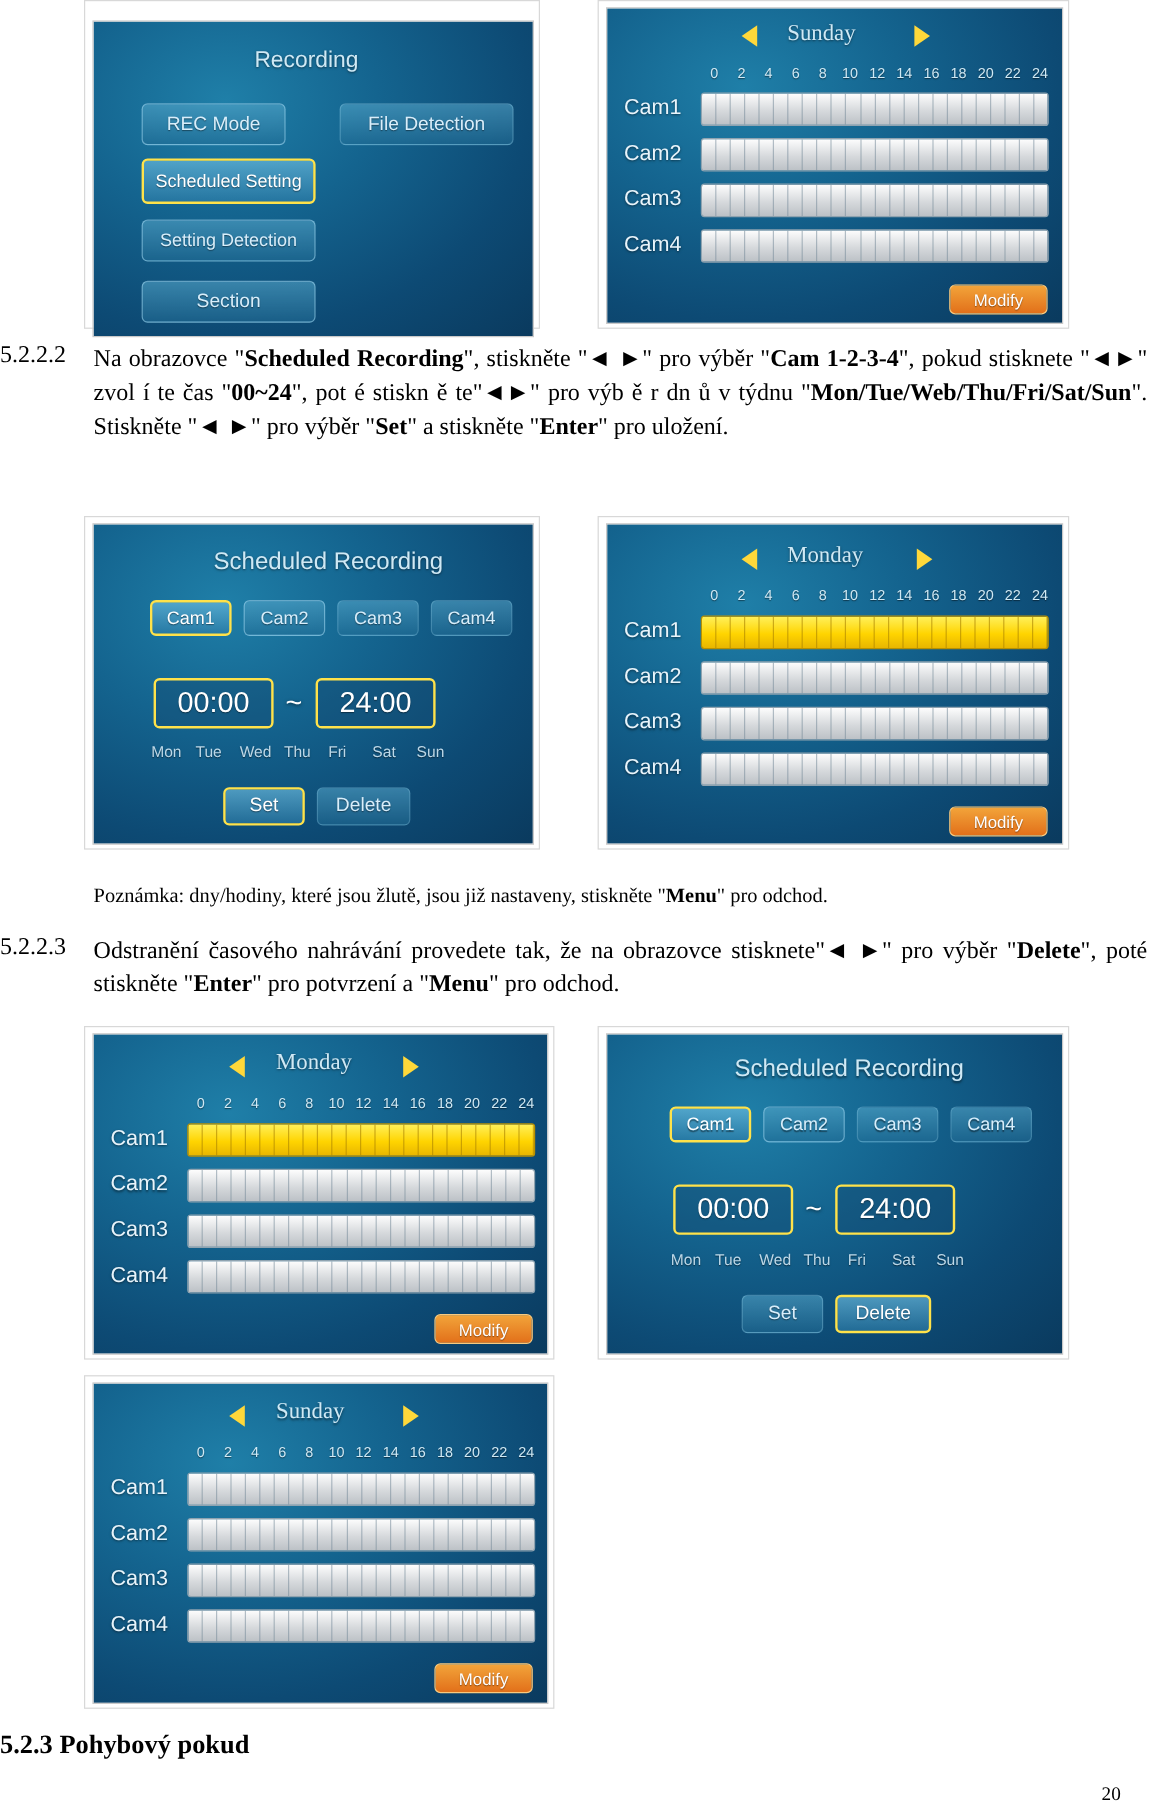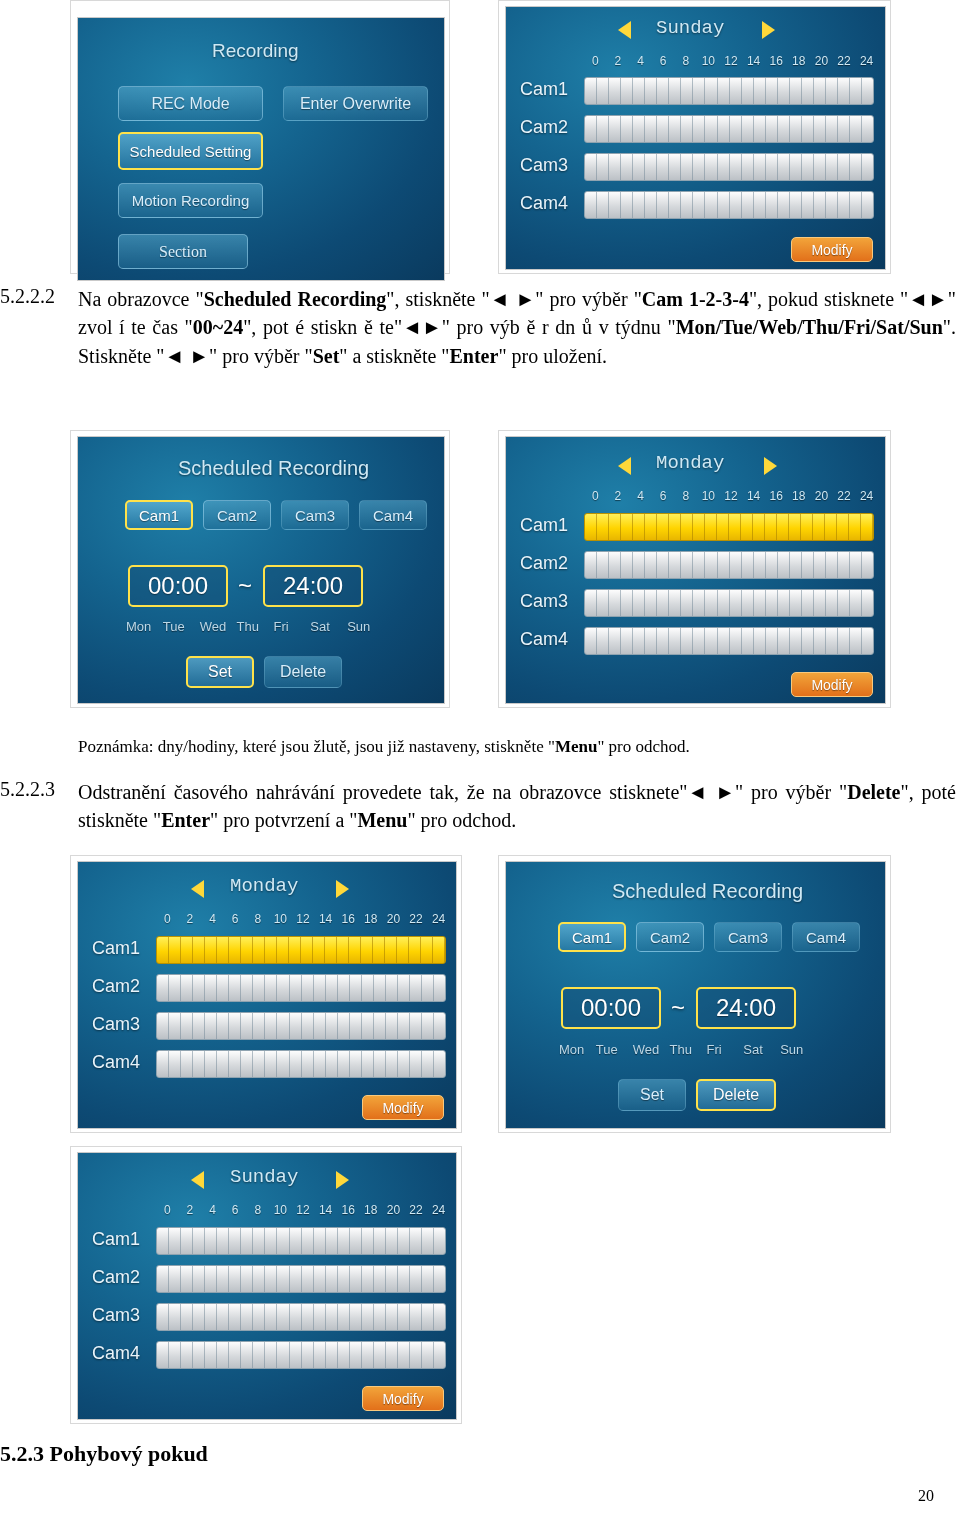--- a/index.html
+++ b/index.html
@@ -61,21 +61,21 @@
   }
   .camlabel {
     position: absolute;
     color: #e8f4fb;
     font-family: "Liberation Sans", sans-serif;
     text-shadow: 0 1px 2px rgba(0,0,0,.5);
   }
   .daynav {
     position: absolute;
     color: #cfe9f5;
-    font-family: Liberation Mono, monospace;
+    font-family: Liberation Serif, serif;
     text-shadow: 0 1px 2px rgba(0,0,0,.5);
   }
   .arrow-l, .arrow-r {
     position: absolute;
     width: 0; height: 0;
   }
   .arrow-l { border-top: 9px solid transparent; border-bottom: 9px solid transparent; border-right: 13px solid #ffd83a; }
   .arrow-r { border-top: 9px solid transparent; border-bottom: 9px solid transparent; border-left: 13px solid #ffd83a; }
   .ticks {
     position: absolute;
@@ -139,33 +139,33 @@
     font-family: "Liberation Serif", serif;
   }
 </style>
 </head>
 <body>
 
 <div class="screen-outer" style="left:70px; top:0px; width:380px; height:274px;">
   <div class="screen" style="left:6px; top:16px; width:368px; height:264px;">
     <div class="scr-title" style="left:134px; top:22px; font-size:19px;">Recording</div>
 
-    <div class="btn" style="left:40px; top:68px; width:145px; height:35px; font-size:16px;">
+    <div class="btn" style="left:40px; top:68px; width:120px; height:35px; font-size:16px;">
       <span>REC Mode</span>
     </div>
     <div class="btn" style="left:205px; top:68px; width:145px; height:35px; font-size:16px; border-color:rgba(160,215,240,.3);">
-      <span>Enter Overwrite</span>
+      <span>File Detection</span>
     </div>
     <div class="btn sel" style="left:40px; top:114px; width:145px; height:38px; font-size:15px;">
       <span>Scheduled Setting</span>
     </div>
     <div class="btn" style="left:40px; top:165px; width:145px; height:35px; font-size:15px;">
-      <span>Motion Recording</span>
-    </div>
-    <div class="btn" style="left:40px; top:216px; width:130px; height:35px; font-size:16px;font-family:Liberation Serif, serif;">
+      <span>Setting Detection</span>
+    </div>
+    <div class="btn" style="left:40px; top:216px; width:145px; height:35px; font-size:16px;">
       <span>Section</span>
     </div>
   </div>
 </div>
 
 <div class="screen-outer" style="left:498px; top:0px; width:393px; height:274px;">
   <div class="screen" style="left:6px; top:5px; width:381px; height:264px;">
     <div class="arrow-l" style="left:112px; top:14px;"></div>
     <div class="daynav" style="left:150px; top:10px; font-size:19px;">Sunday</div>
     <div class="arrow-r" style="left:256px; top:14px;"></div>

